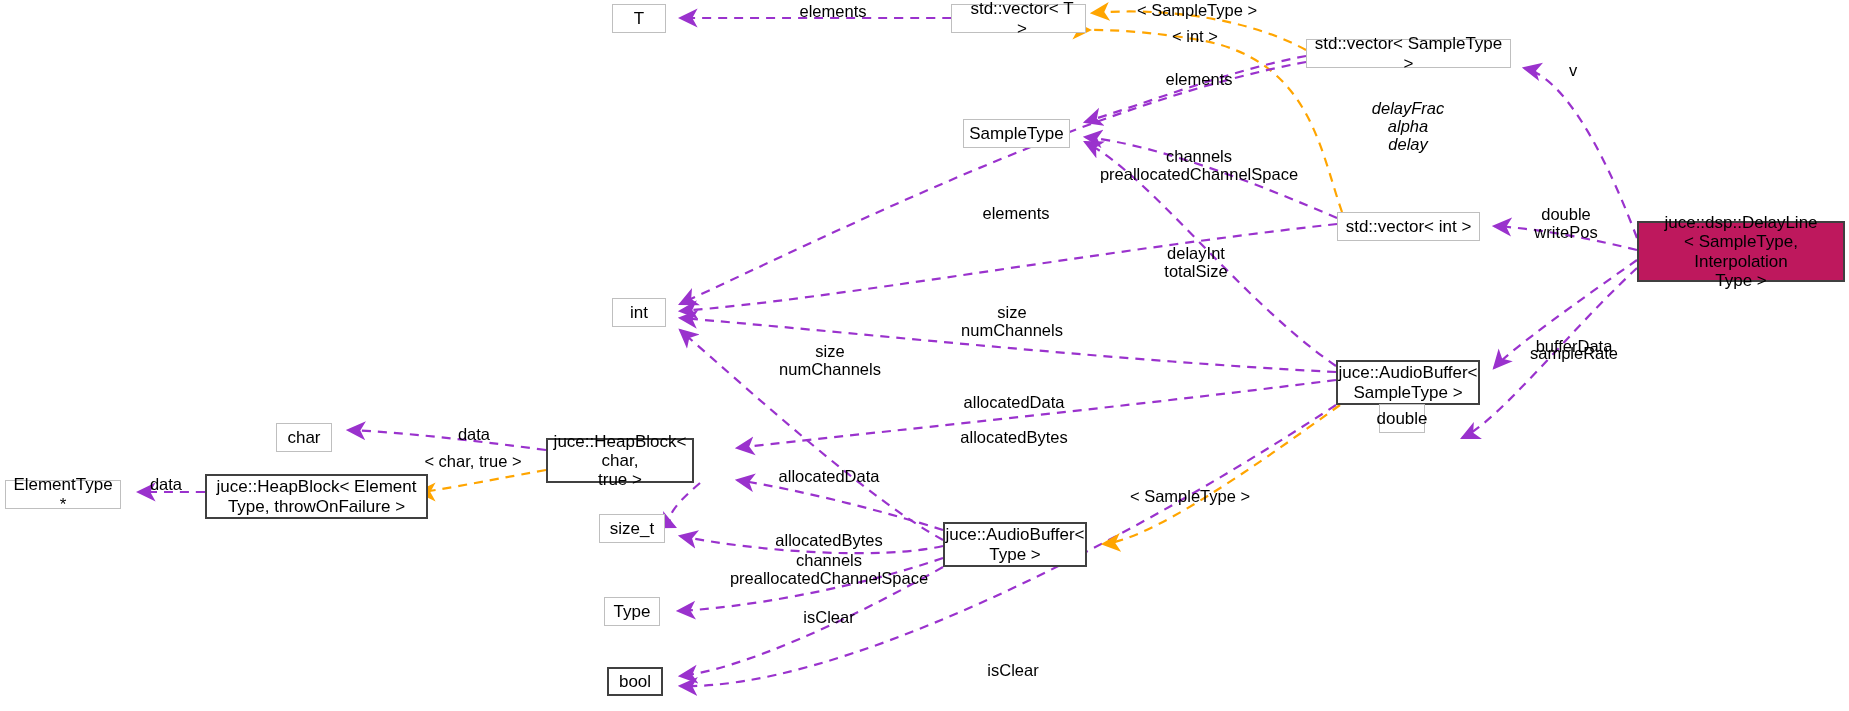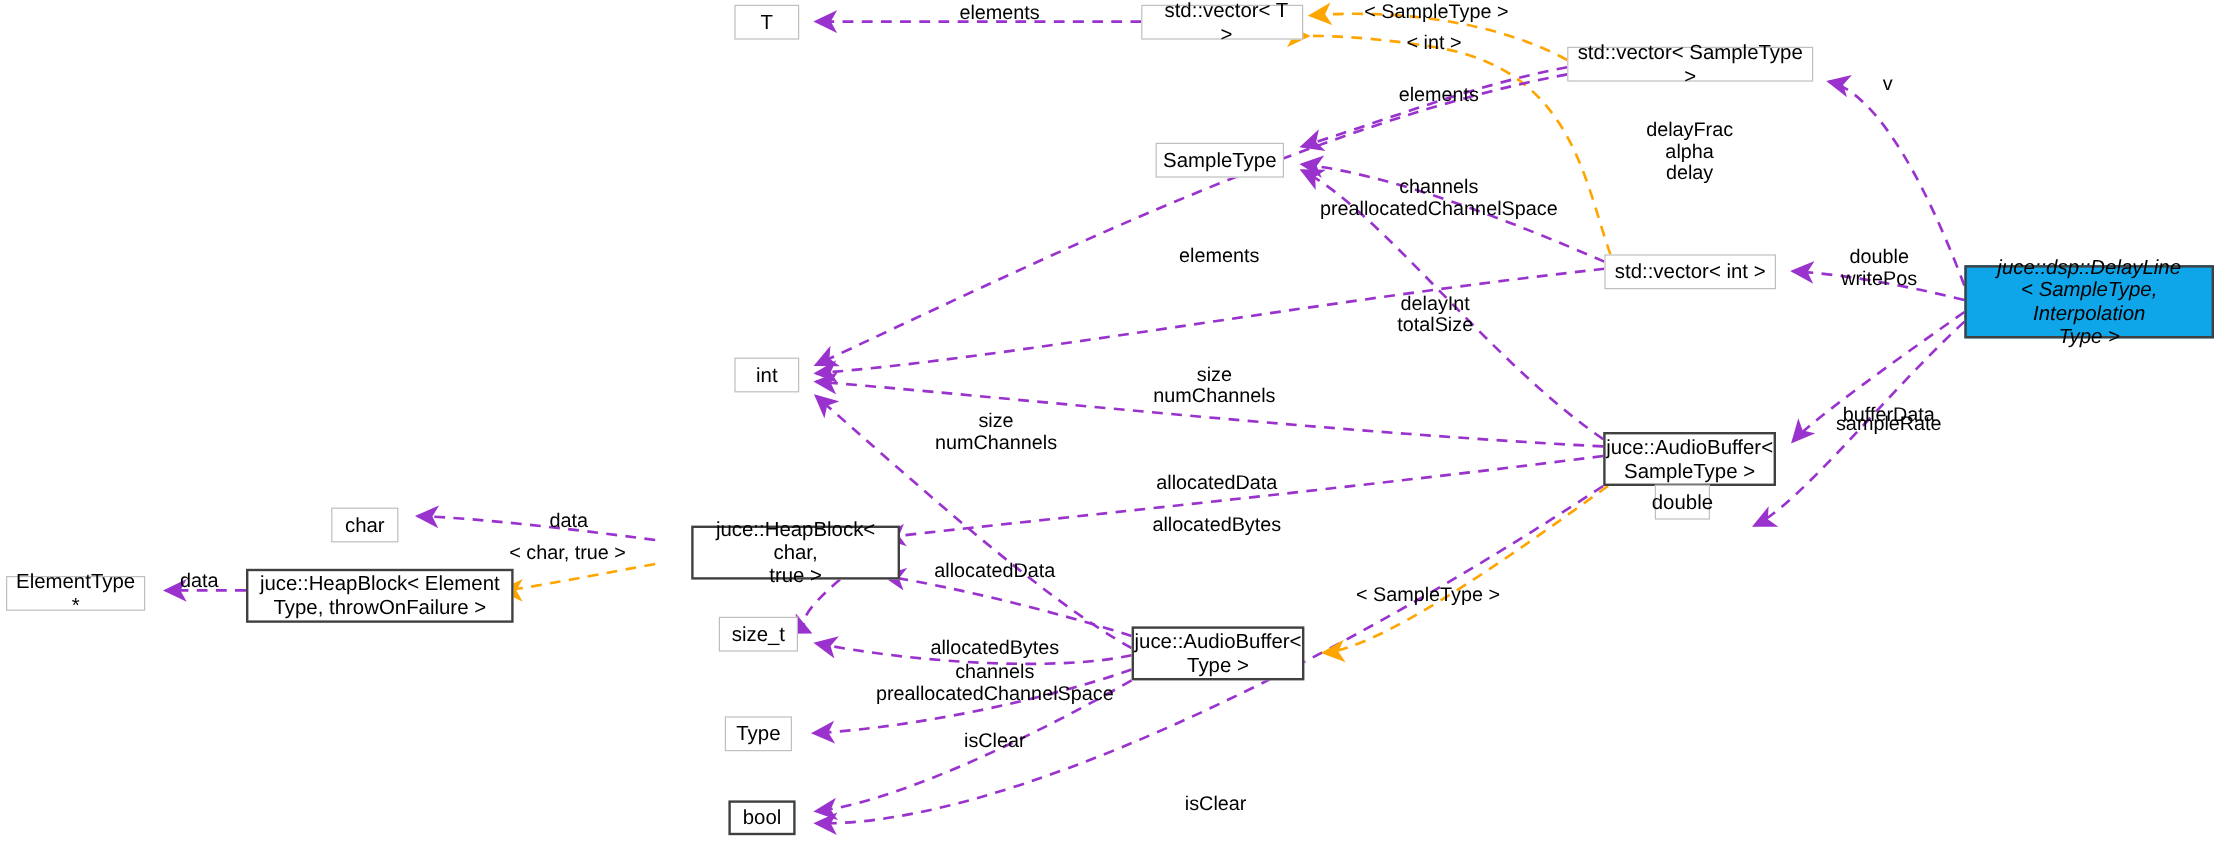--- a/index.html
+++ b/index.html
@@ -37,23 +37,22 @@
     font-size: 17px;
     line-height: 1.12;
     white-space: pre-line;
     padding: 1px 5px;
     z-index: 5;
   }
   .node.strong {
     border: 2px solid #404040;
   }
   .node.current {
-    background: #0ea5e9;
+    background: #be185d;
     border: 2px solid #404040;
-    font-style: italic;
   }
   .edge-label {
     position: absolute;
     color: #000000;
     font-size: 16.5px;
     line-height: 1.08;
     text-align: center;
     white-space: pre-line;
     z-index: 4;
     transform: translate(-50%, -50%);
@@ -108,37 +107,37 @@
       <div class="node" style="left: 963px; top: 119px; width: 107px; height: 29px;">SampleType</div>
       <div class="node" style="left: 1337px; top: 212px; width: 143px; height: 29px;">std::vector&lt; int &gt;</div>
       <div class="node current" style="left: 1637px; top: 221px; width: 208px; height: 61px;">juce::dsp::DelayLine
 &lt; SampleType, Interpolation
 Type &gt;</div>
       <div class="node" style="left: 612px; top: 298px; width: 54px; height: 29px;">int</div>
       <div class="node strong" style="left: 1336px; top: 360px; width: 144px; height: 45px;">juce::AudioBuffer&lt;
 SampleType &gt;</div>
       <div class="node" style="left: 276px; top: 423px; width: 56px; height: 29px;">char</div>
       <div class="node" style="left: 1379px; top: 404px; width: 46px; height: 29px;">double</div>
-      <div class="node strong" style="left: 576px; top: 438px; width: 174px; height: 45px;">juce::HeapBlock&lt; char,
+      <div class="node strong" style="left: 546px; top: 438px; width: 148px; height: 45px;">juce::HeapBlock&lt; char,
 true &gt;</div>
       <div class="node" style="left: 5px; top: 480px; width: 116px; height: 29px;">ElementType *</div>
       <div class="node strong" style="left: 205px; top: 474px; width: 223px; height: 45px;">juce::HeapBlock&lt; Element
 Type, throwOnFailure &gt;</div>
       <div class="node" style="left: 599px; top: 514px; width: 66px; height: 29px;">size_t</div>
       <div class="node strong" style="left: 943px; top: 522px; width: 144px; height: 45px;">juce::AudioBuffer&lt;
 Type &gt;</div>
       <div class="node" style="left: 604px; top: 597px; width: 56px; height: 29px;">Type</div>
       <div class="node strong" style="left: 607px; top: 667px; width: 56px; height: 29px;">bool</div>
     </div>
   <div id="labels-group">
       <div class="edge-label" style="left: 833px; top: 12px;">elements</div>
       <div class="edge-label" style="left: 1197px; top: 11px;">&lt; SampleType &gt;</div>
       <div class="edge-label" style="left: 1195px; top: 37px;">&lt; int &gt;</div>
       <div class="edge-label" style="left: 1199px; top: 80px;">elements</div>
-      <div class="edge-label" style="left: 1408px; top: 127px;">delayFrac
+      <div class="edge-label" style="left: 1408px; top: 127px; font-style: italic;">delayFrac
 alpha
 delay</div>
       <div class="edge-label" style="left: 1573px; top: 71px;">v</div>
       <div class="edge-label" style="left: 1199px; top: 166px;">channels
 preallocatedChannelSpace</div>
       <div class="edge-label" style="left: 1016px; top: 214px;">elements</div>
       <div class="edge-label" style="left: 1566px; top: 224px;">double
 writePos</div>
       <div class="edge-label" style="left: 1196px; top: 263px;">delayInt
 totalSize</div>

